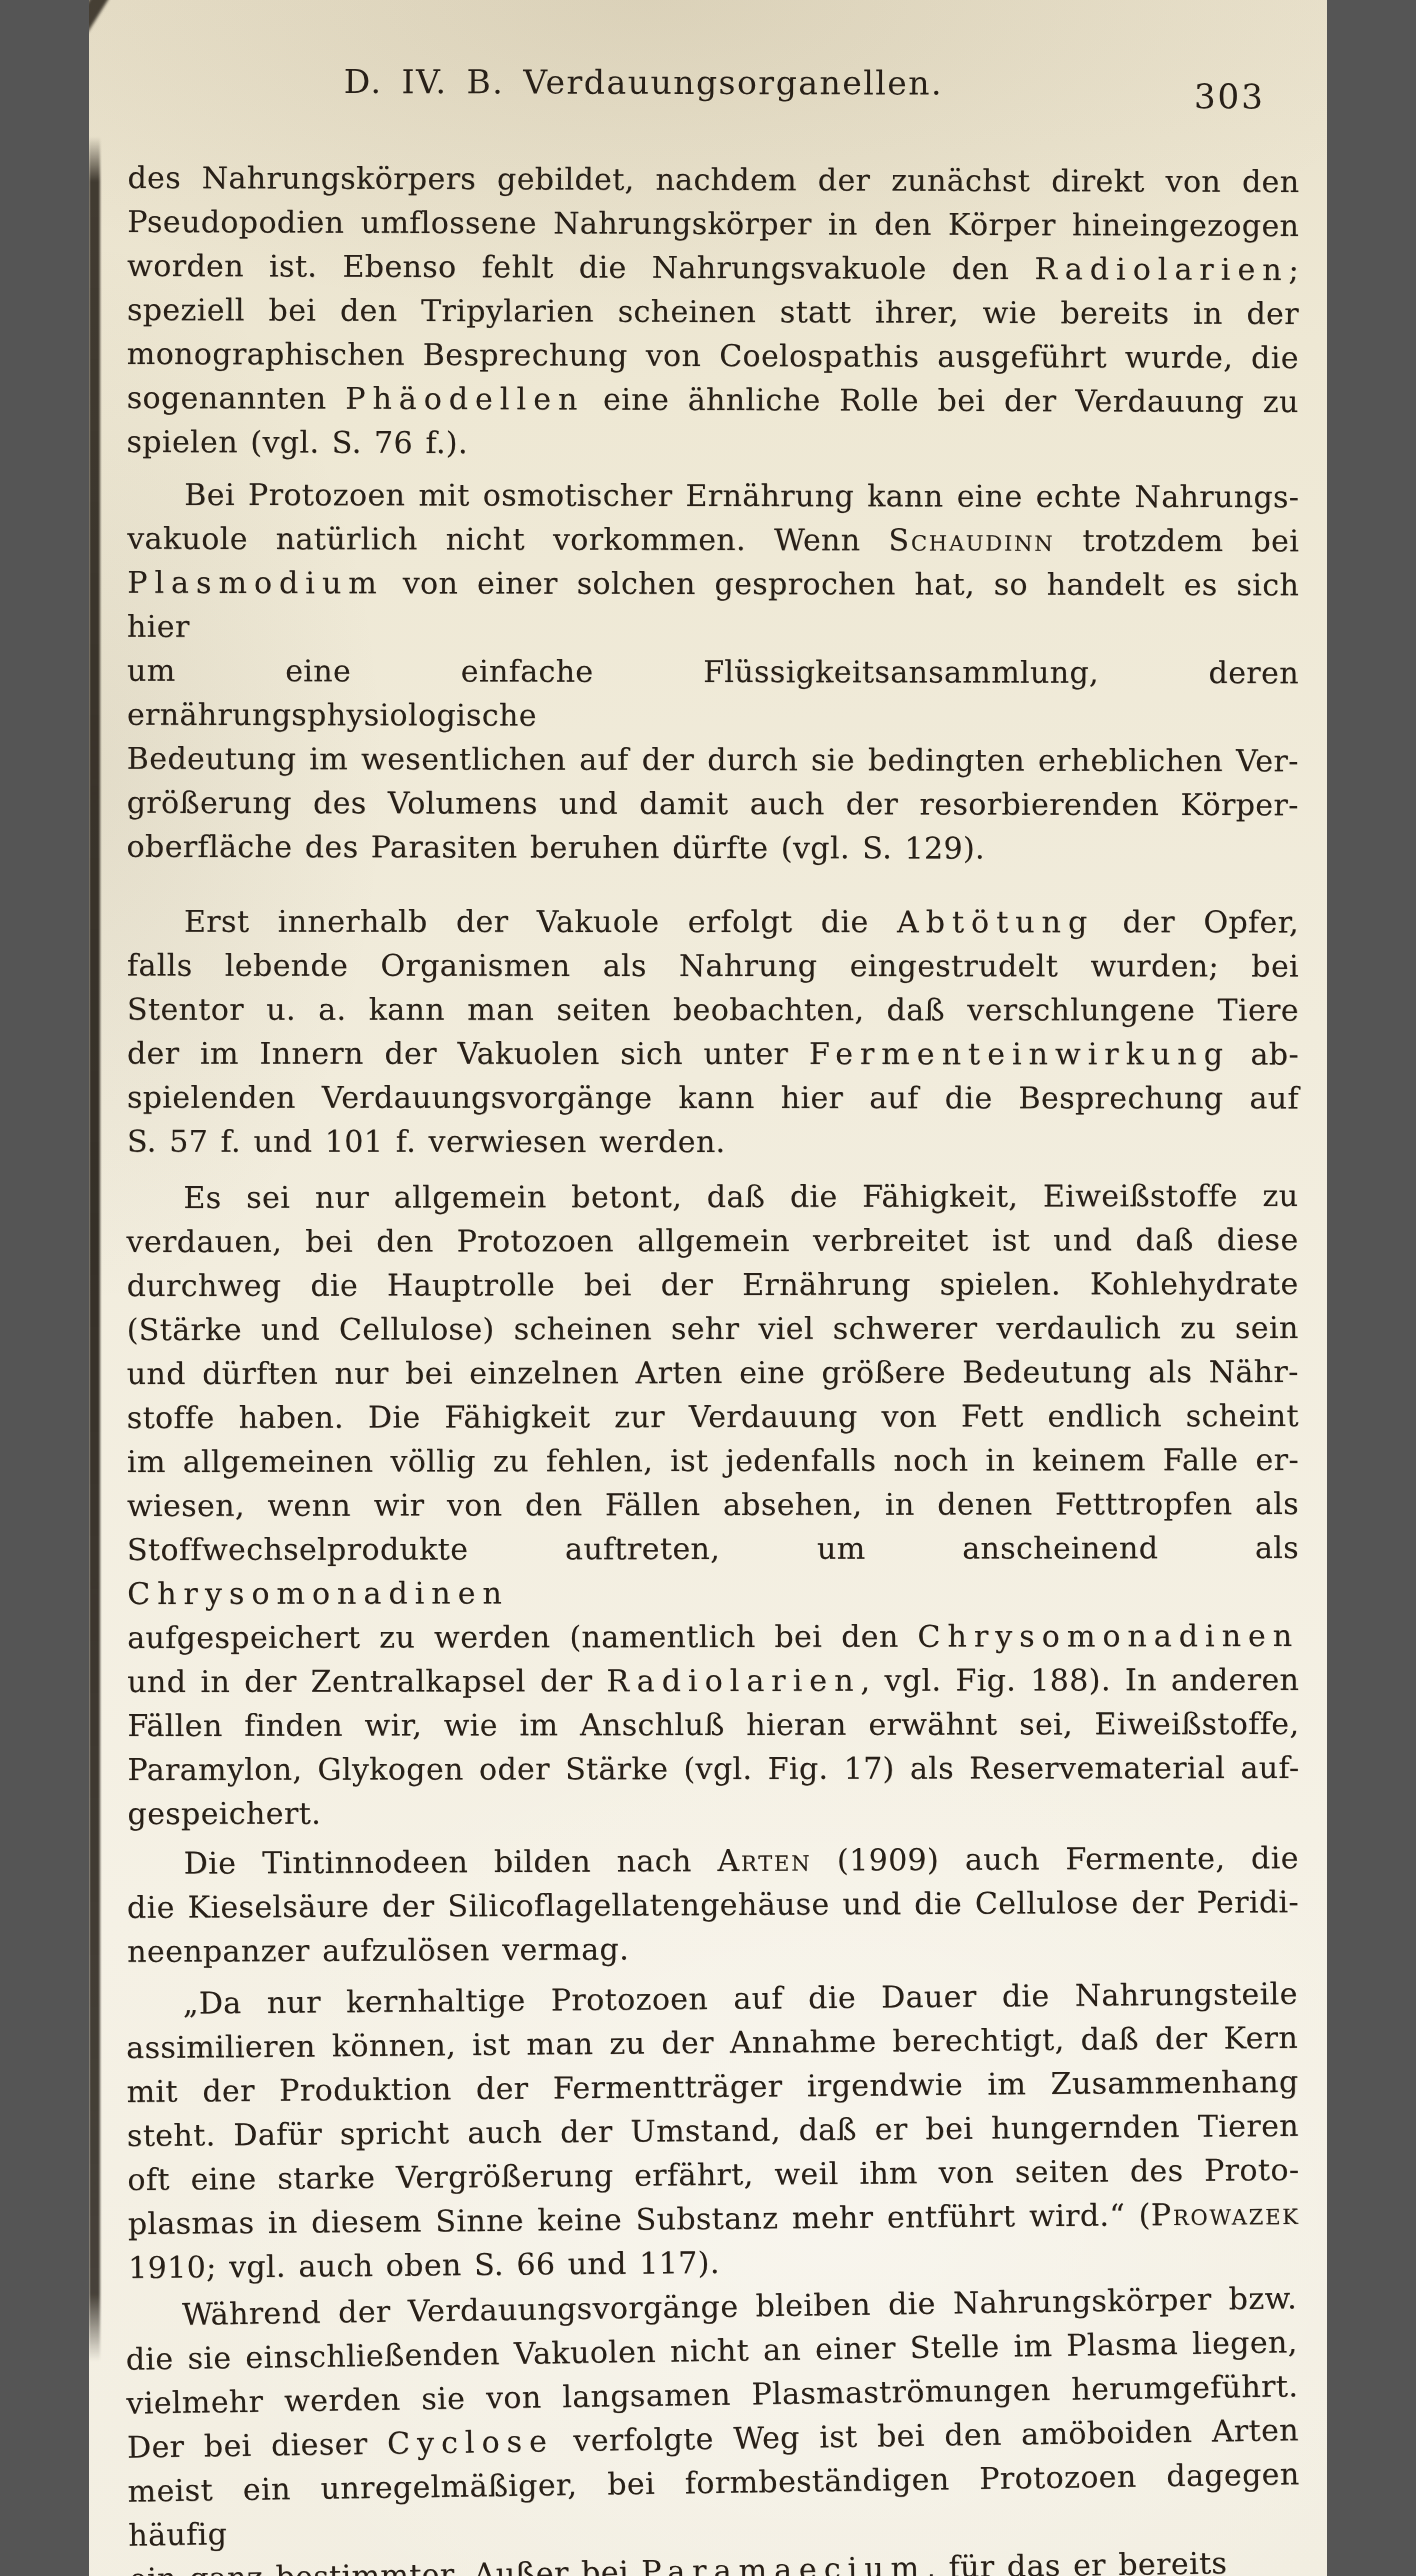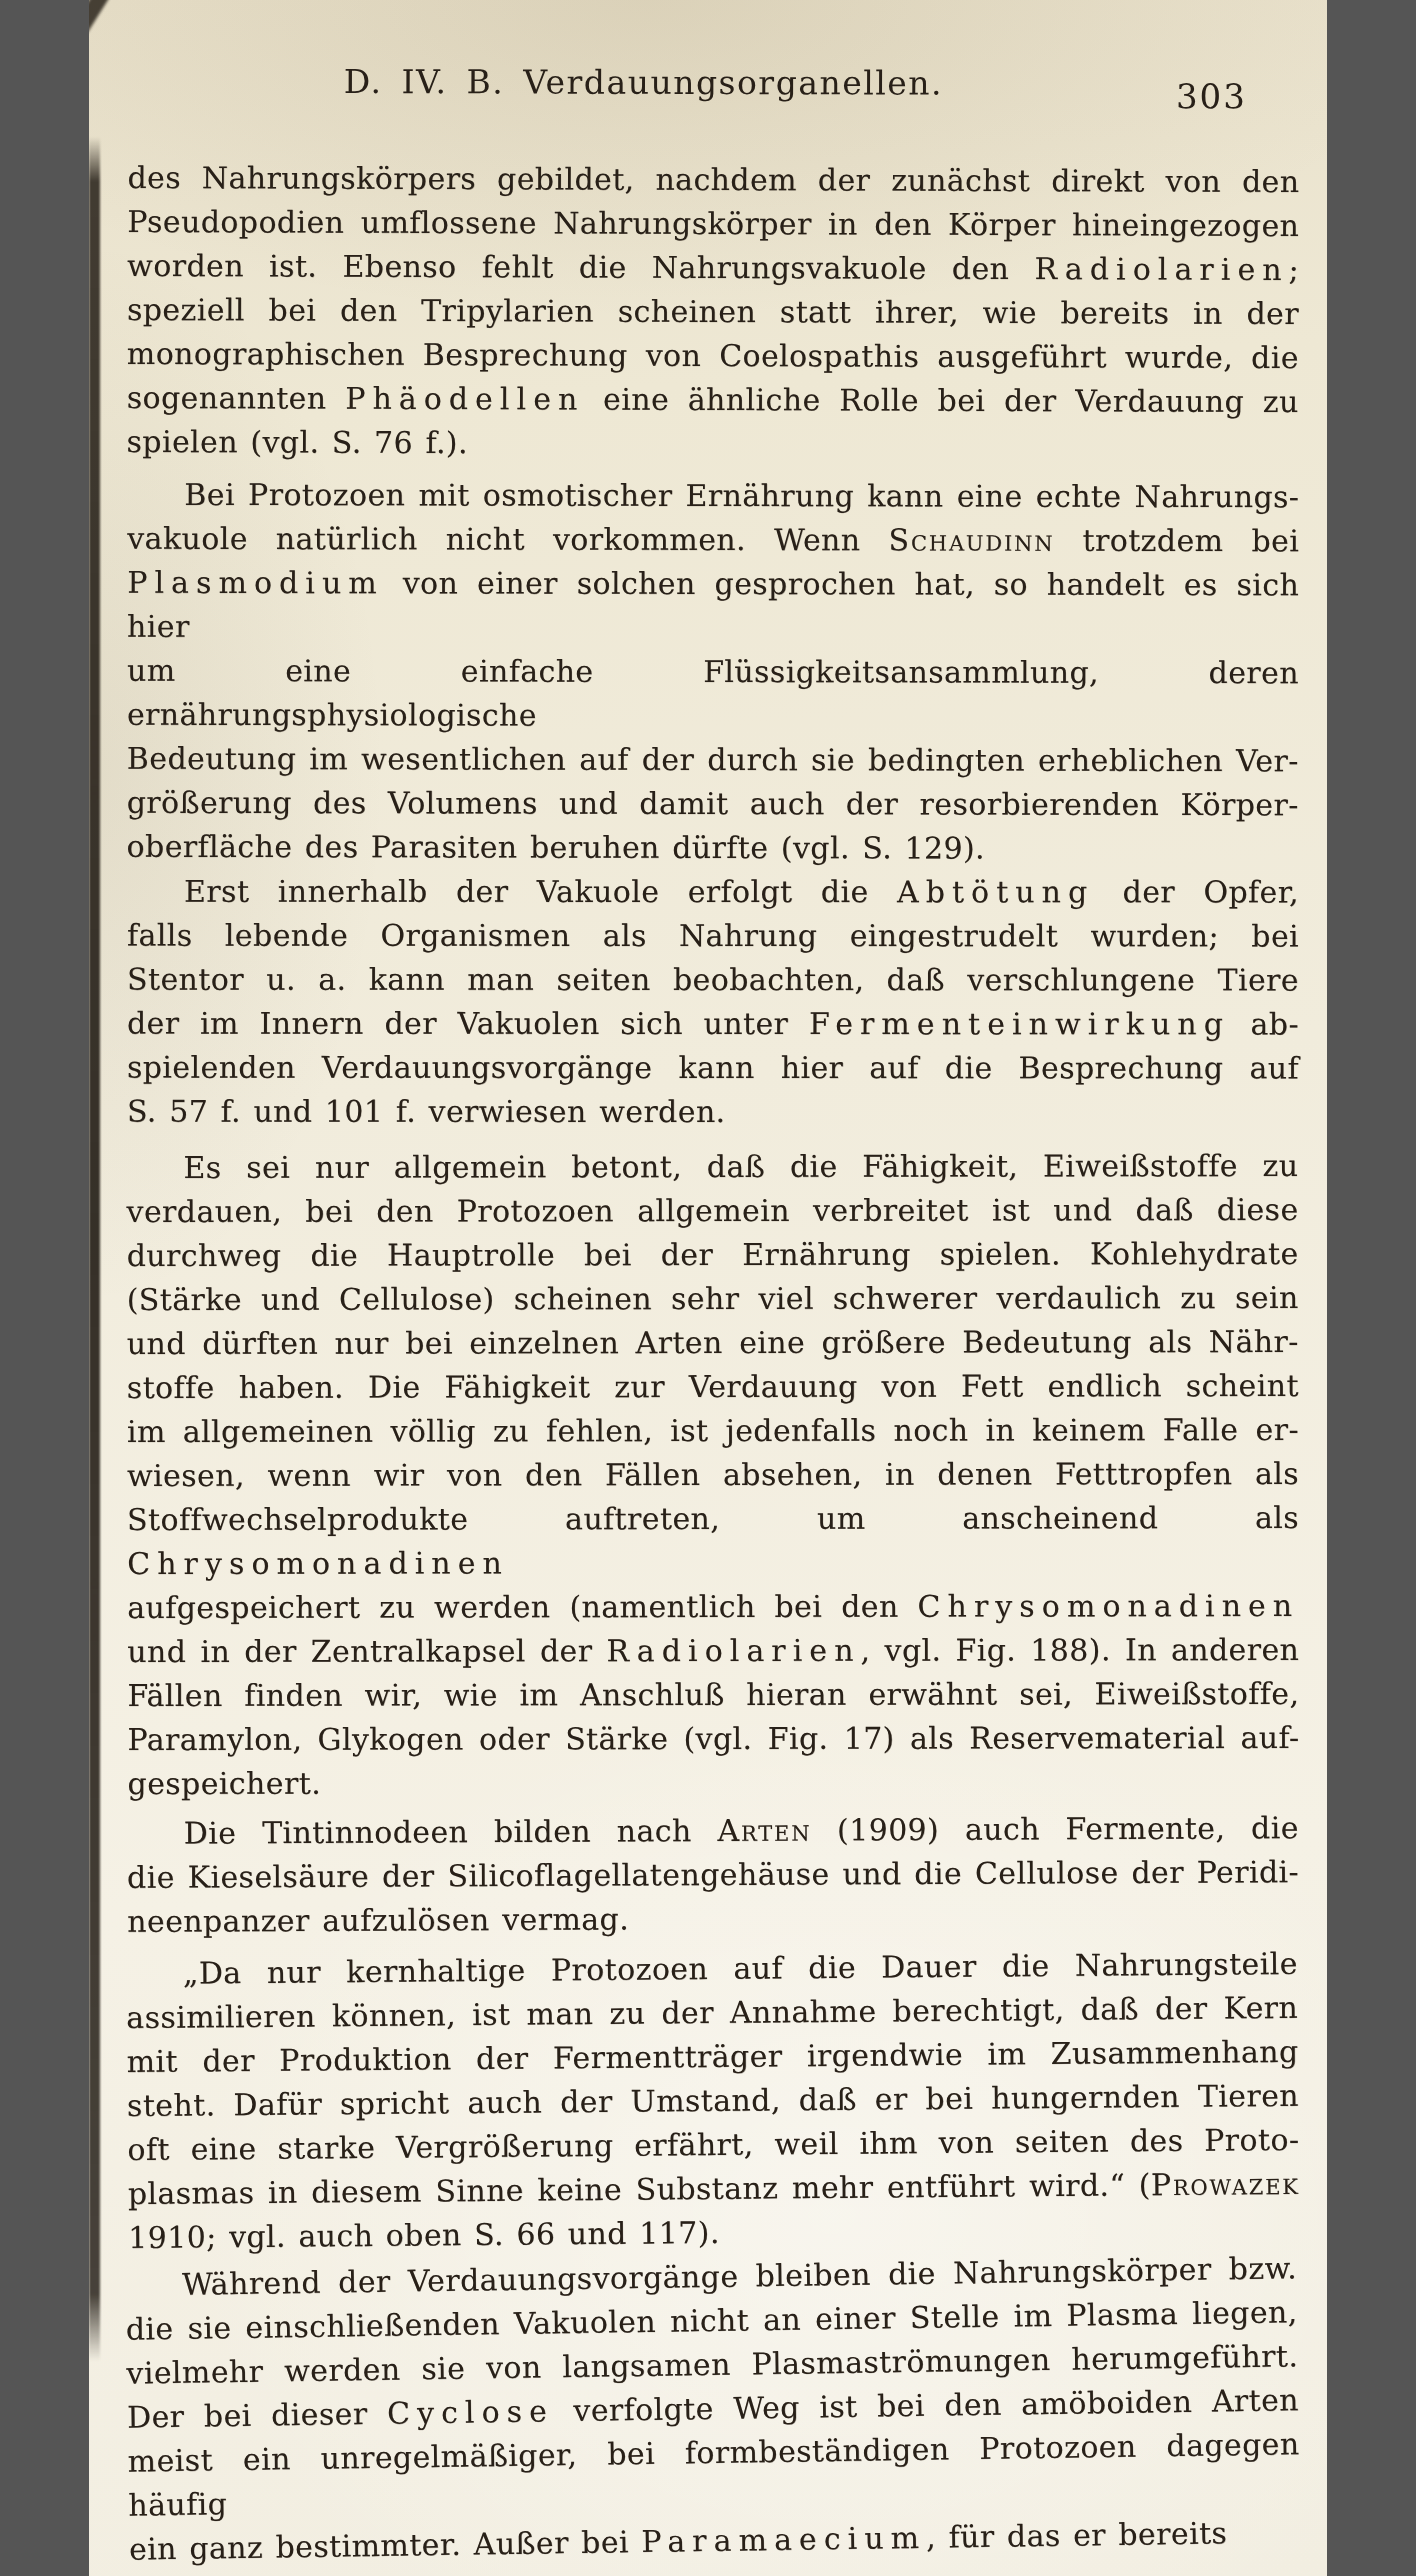--- a/index.html
+++ b/index.html
@@ -37,35 +37,35 @@
   }
   .running-head{
     text-align:center;
     font-size:33px;
     letter-spacing:1.5px;
     word-spacing:7px;
     margin-right:129px;
   }
   .page-number{
     position:absolute;
-    right:80px;top:75px;
+    right:62px;top:75px;
     font-size:34px;
     letter-spacing:2px;
   }
   .content{
     padding:49px 28px 0 38px;
     font-size:30px;
     line-height:44px;
     letter-spacing:0.4px;
     word-spacing:2.5px;
     text-shadow:0.3px 0.3px 0 rgba(40,30,20,0.35);
   }
   .para{margin:0;}
   .para.p1{margin-top:8px;}
-  .para.p2{}
+  .para.p2{margin-top:30px;}
   .para.p3{margin-top:11px;}
   .para.p4{margin-top:4px;}
   .para.p5{margin-top:6px;}
   .para.p0{transform:rotate(0.2deg);}
   .para.p1{transform:rotate(0.12deg);}
   .para.p2{transform:rotate(0.04deg);}
   .para.p3{transform:rotate(-0.1deg);}
   .para.p4{transform:rotate(-0.28deg);}
   .para.p5{transform:rotate(-0.5deg);}
   .para.p6{transform:rotate(-0.85deg);}

